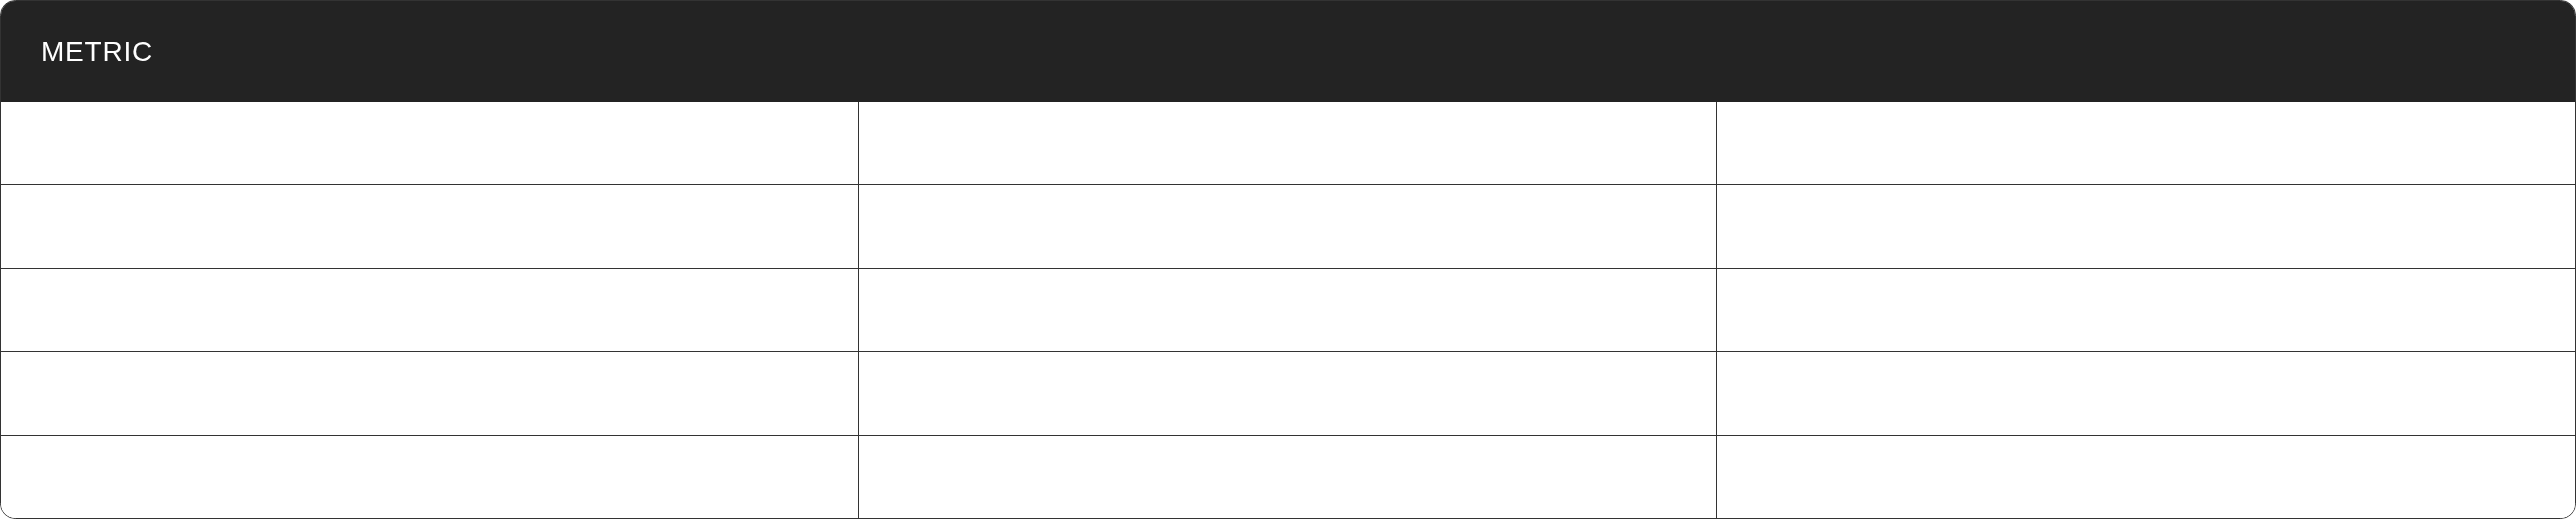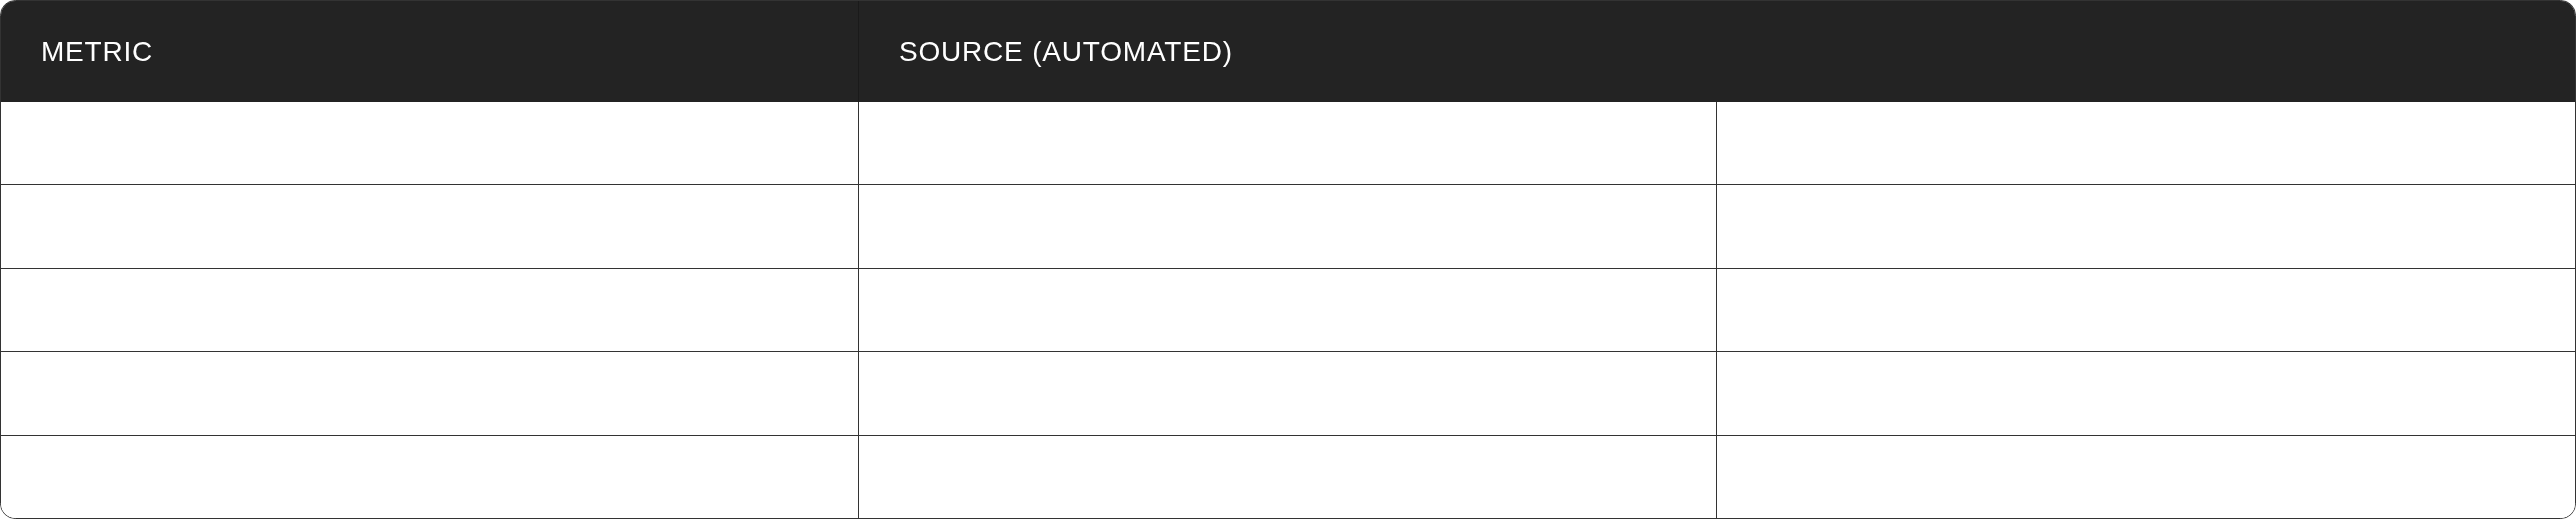--- a/index.html
+++ b/index.html
@@ -72,21 +72,20 @@
   .cell:not(:last-child) {
     border-right: 1.9px solid var(--grid-border);
   }
 </style>
 </head>
 <body>
 
 <div class="table">
   <div class="header-row">
     <div class="hcell">METRIC</div>
-    <div class="hcell">SOURCE (AUTOMATED)</div>
   </div>
   <div class="body">
       <div class="row">
         <div class="cell"></div>
         <div class="cell"></div>
         <div class="cell"></div>
       </div>
       <div class="row">
         <div class="cell"></div>
         <div class="cell"></div>

